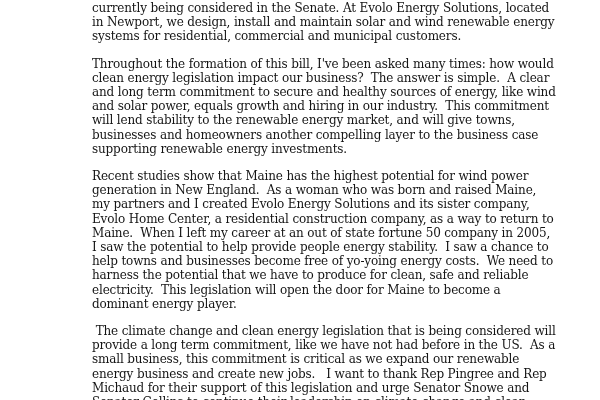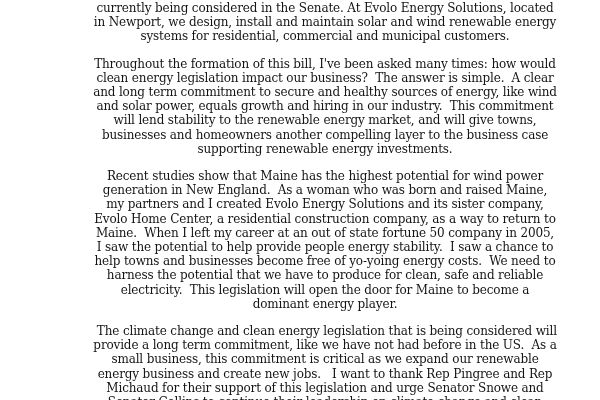--- a/index.html
+++ b/index.html
@@ -24,21 +24,20 @@
     width: 470px;
     color: #141414;
     font-family: "DejaVu Serif", "Liberation Serif", serif;
     font-size: 12px;
     line-height: 14.2px;
     letter-spacing: -0.15px;
   }
   .para {
     margin: 0 0 13px 4px;
     white-space: pre;
-    text-align: center;
   }
 </style>
 </head>
 <body>
 
 <div class="page" style="background: rgb(255, 255, 255);">
   <div class="text-block" style="color: rgb(20, 20, 20);">
       <p class="para">currently being considered in the Senate. At Evolo Energy Solutions, located
 in Newport, we design, install and maintain solar and wind renewable energy
 systems for residential, commercial and municipal customers.</p>

